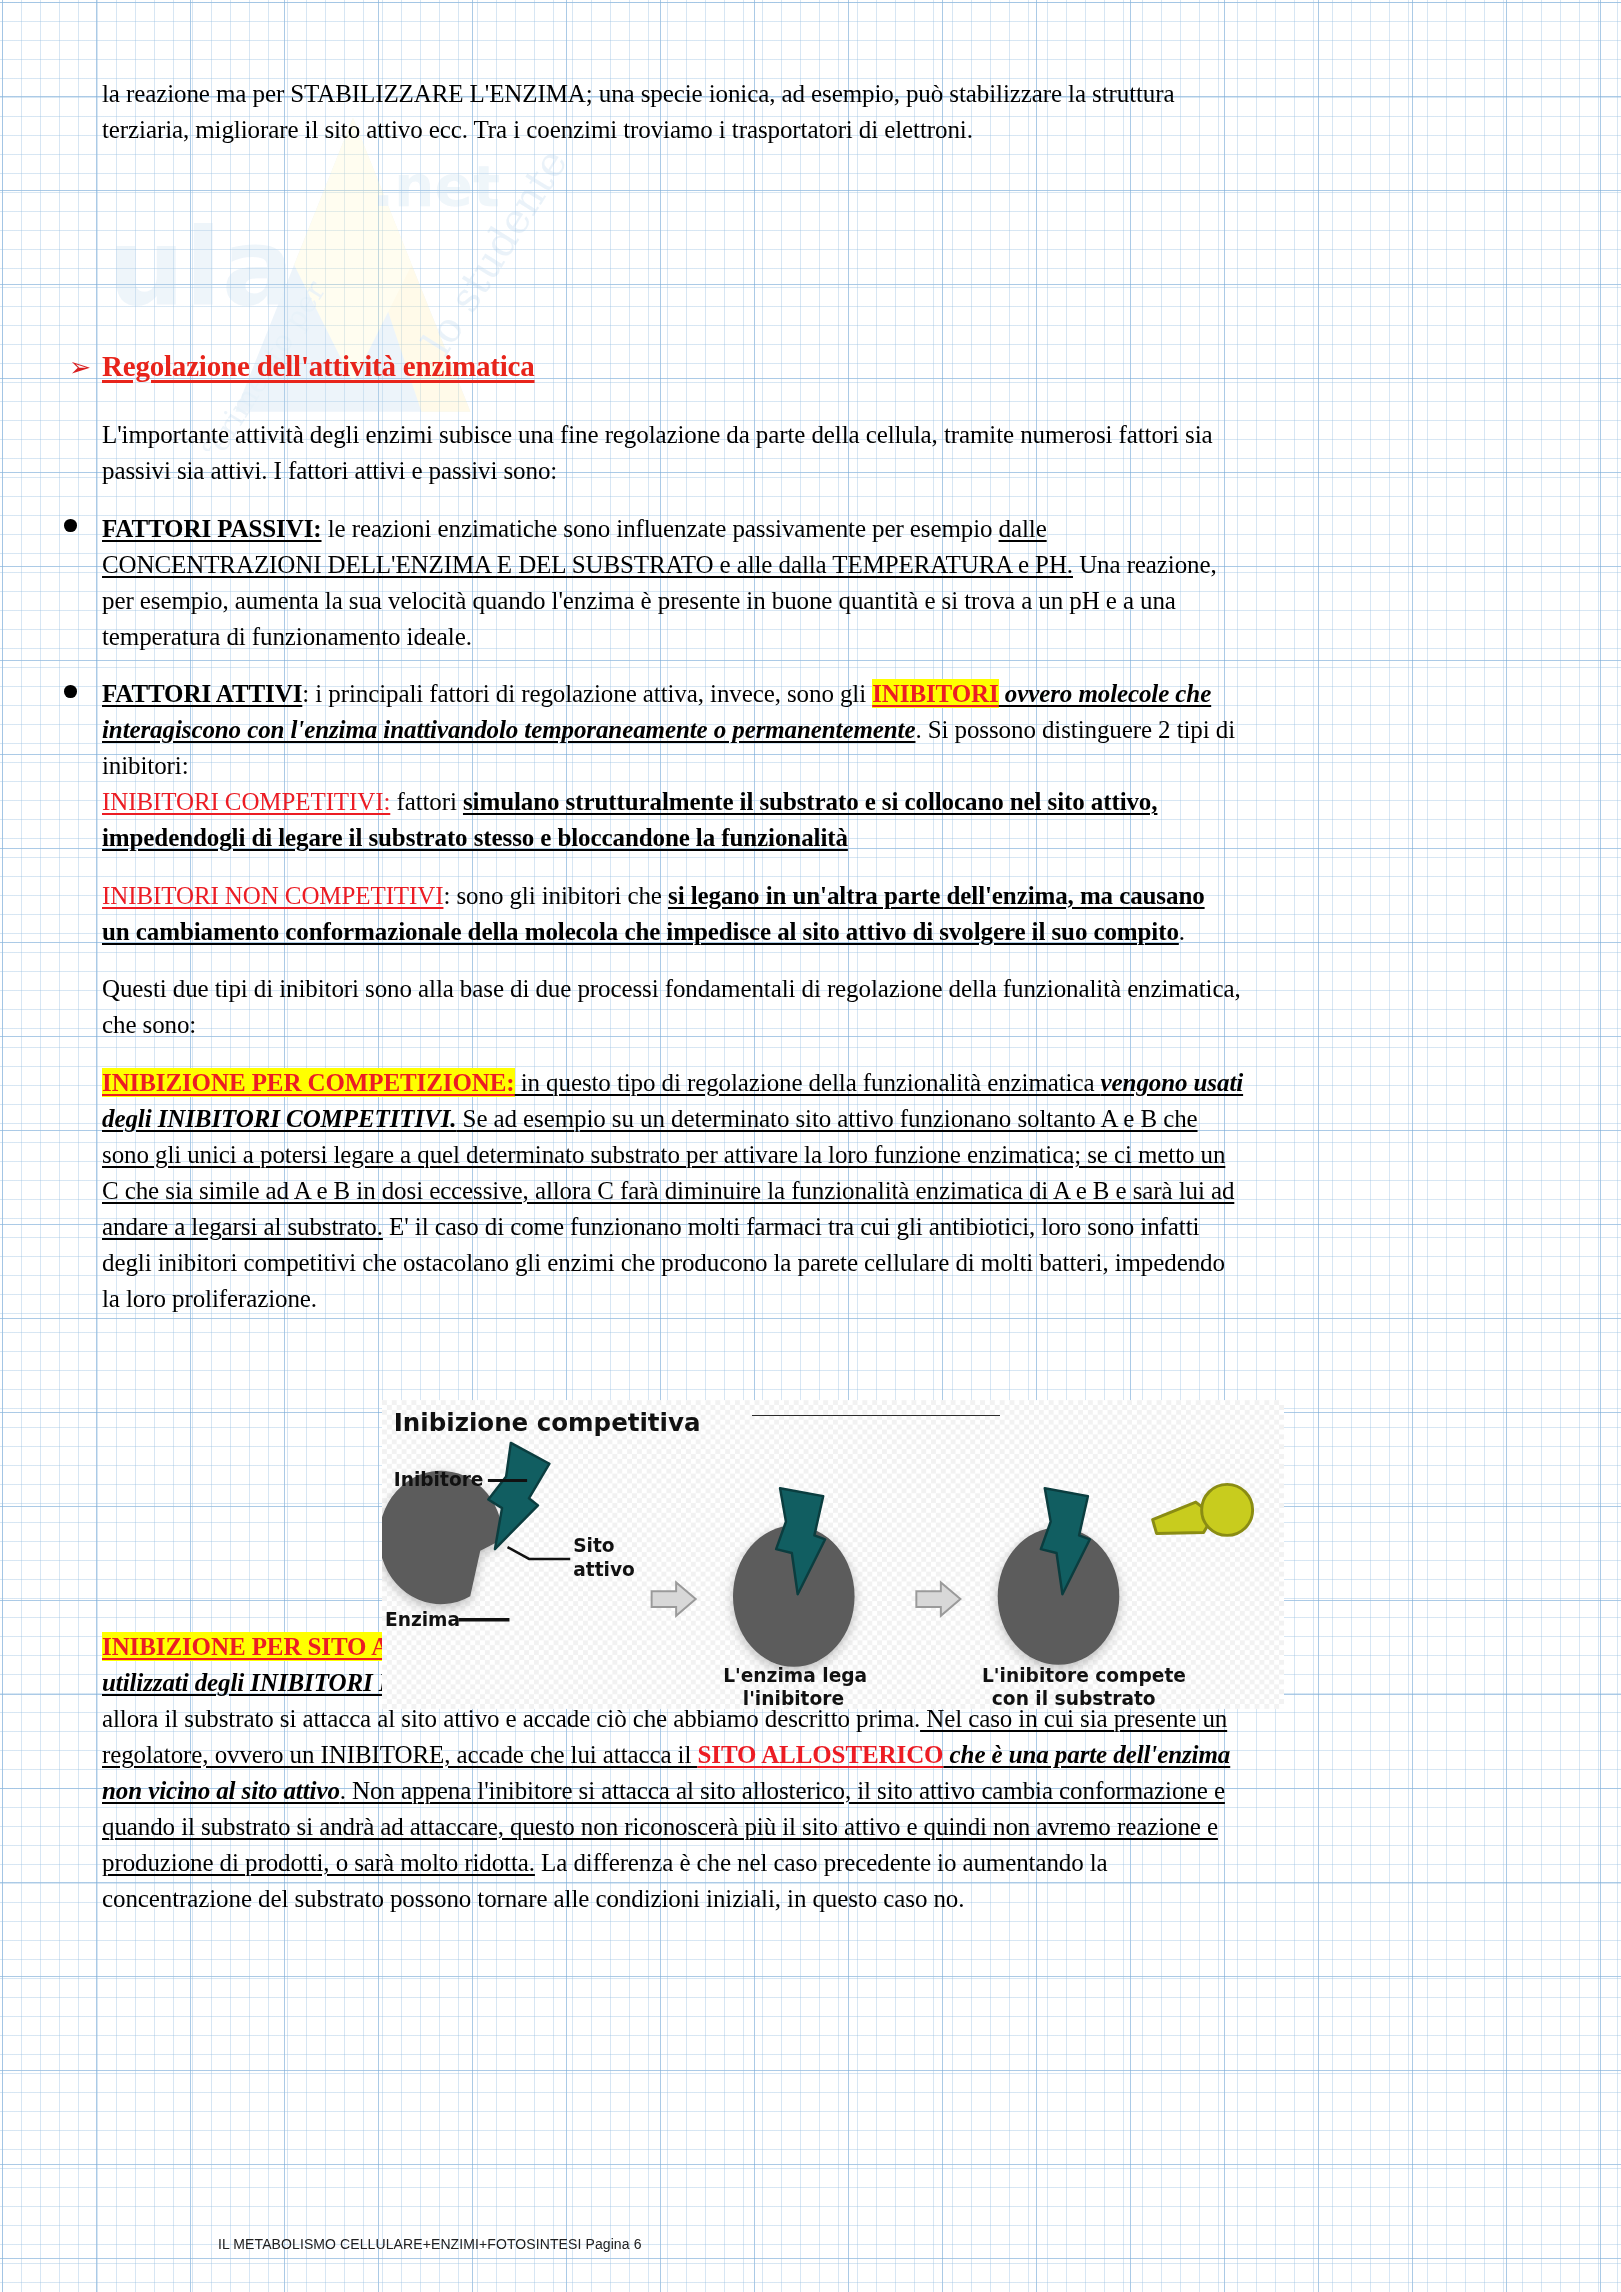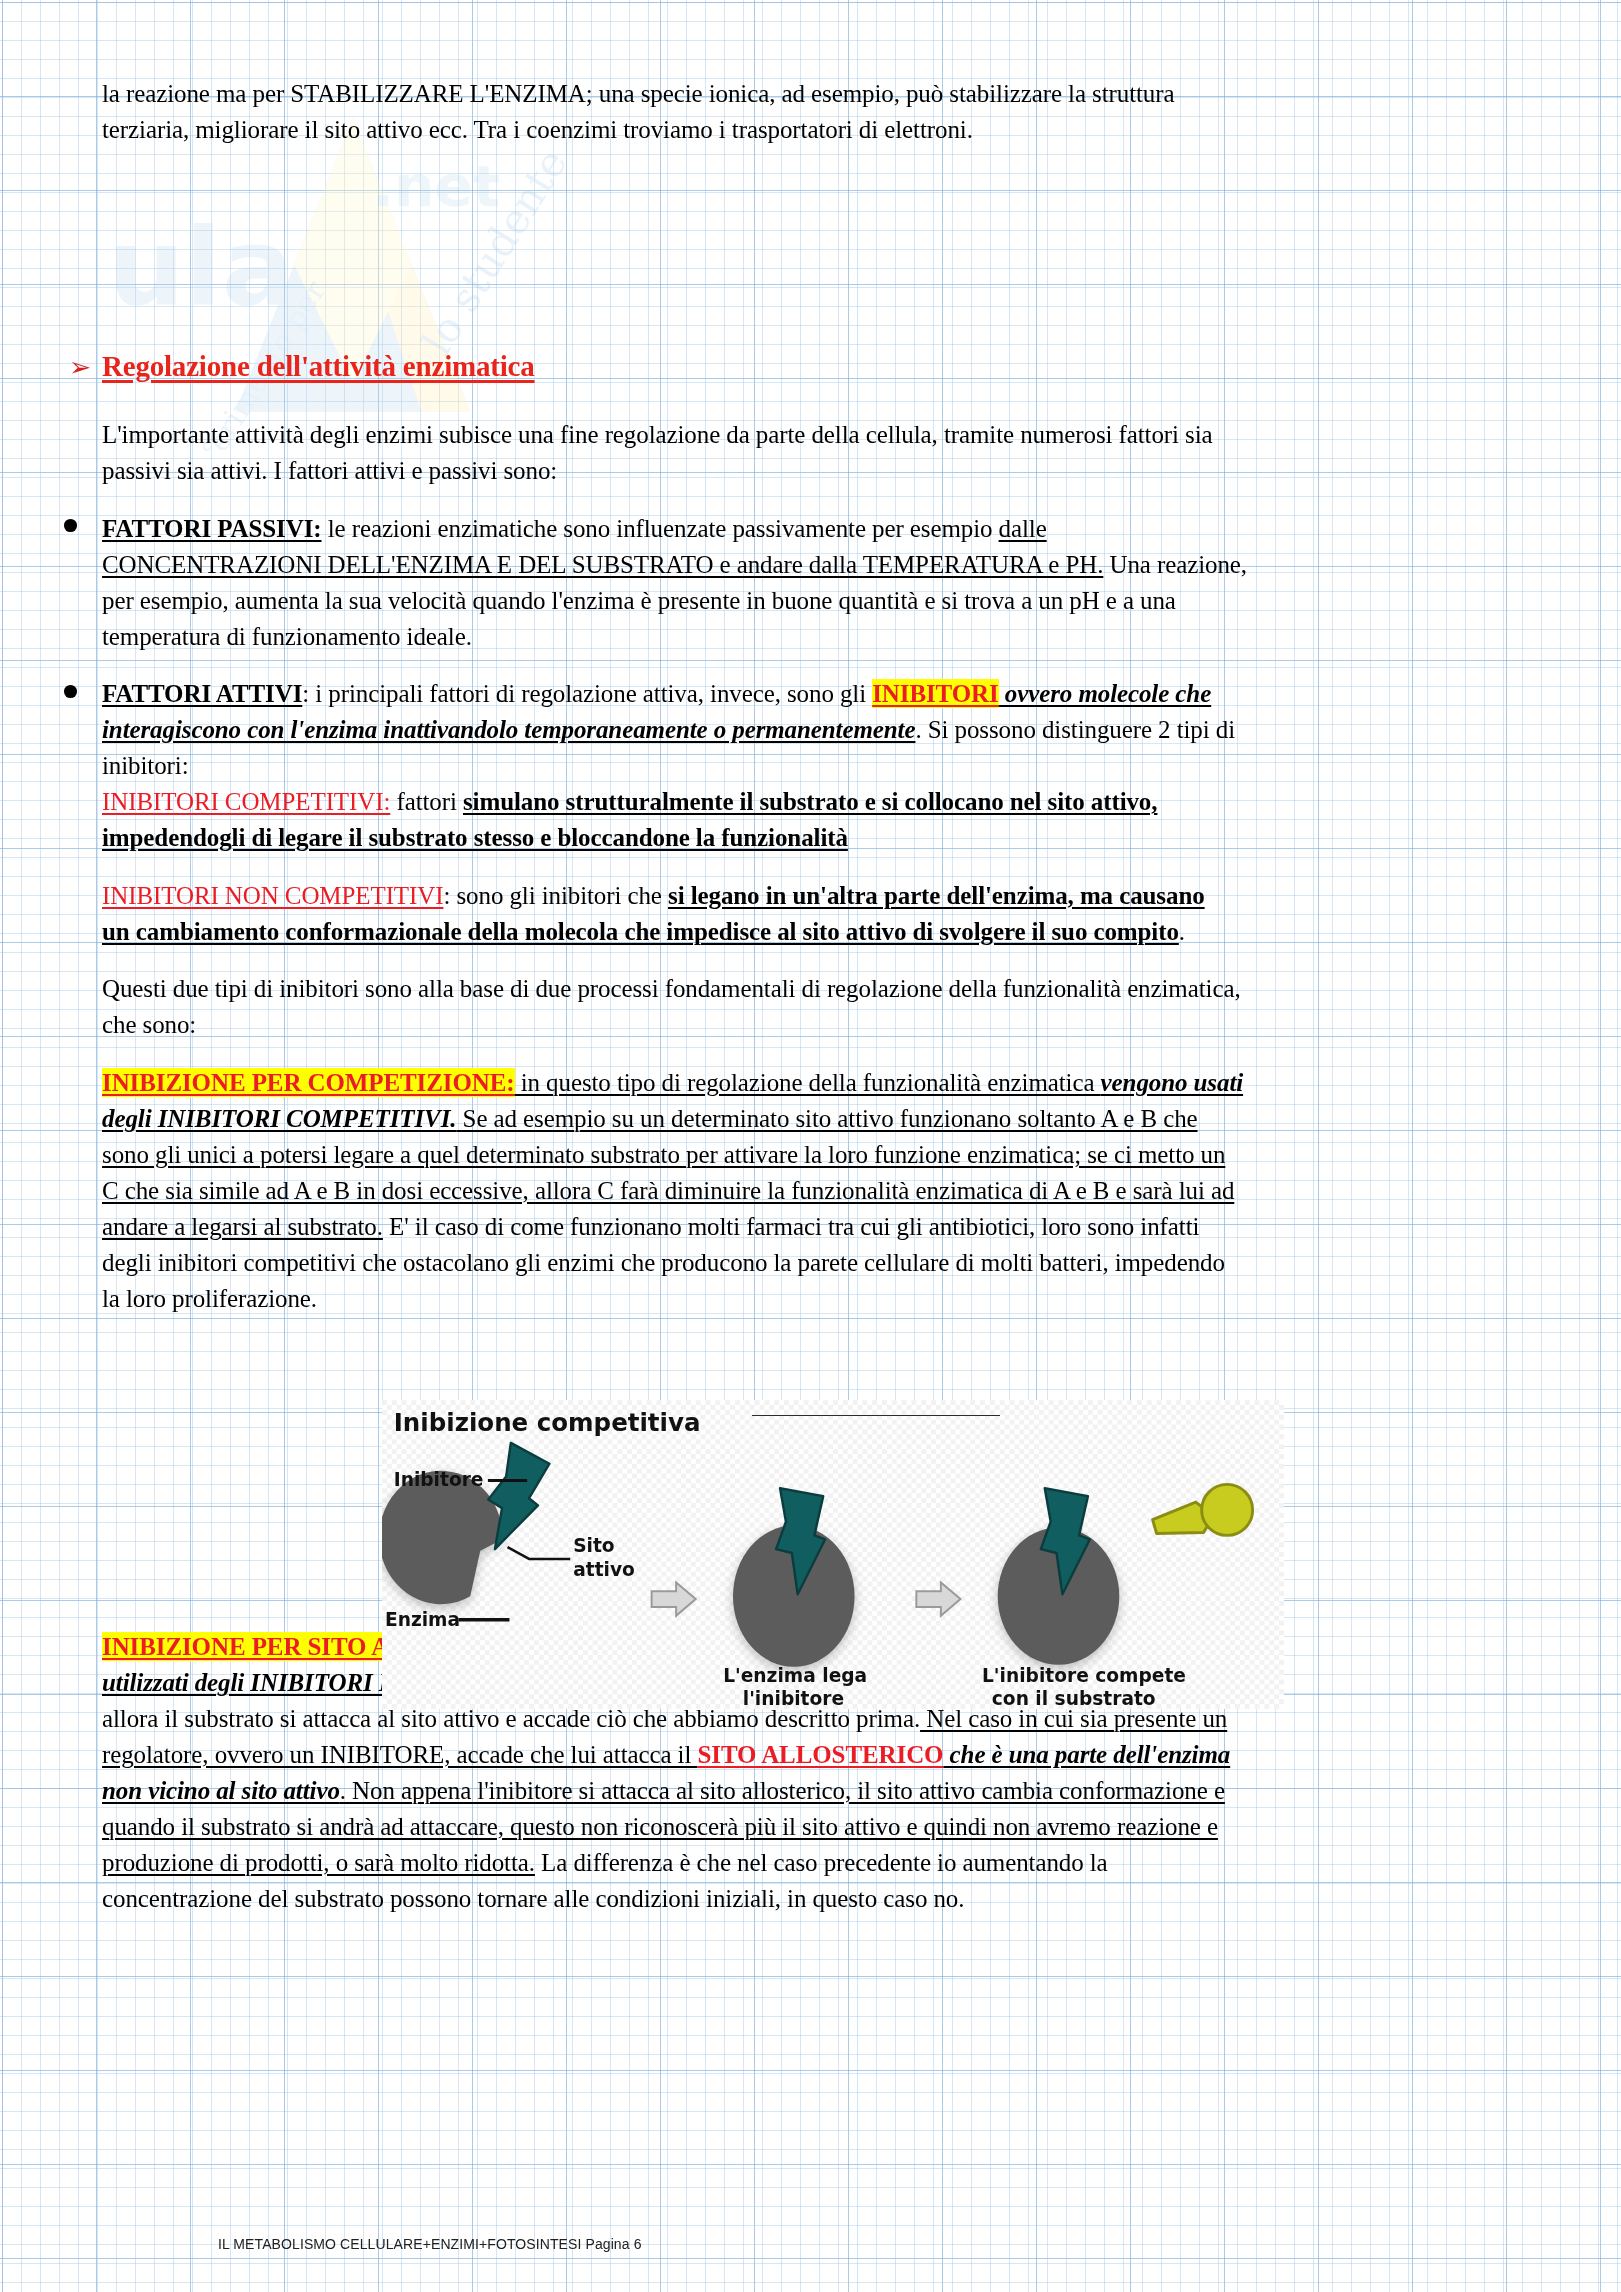--- a/index.html
+++ b/index.html
@@ -208,21 +208,21 @@
     <div>
       <p class="line">L'importante attività degli enzimi subisce una fine regolazione da parte della cellula, tramite numerosi fattori sia</p>
       <p class="line">passivi sia attivi. I fattori attivi e passivi sono:</p>
     </div>
 
     <div class="spacer-sm"></div>
 
     <div class="bullet-block">
       <span class="dot-bullet"></span>
       <p class="line"><span class="bu">FATTORI PASSIVI:</span><span> le reazioni enzimatiche sono influenzate passivamente per esempio </span><span class="u">dalle</span></p>
-      <p class="line"><span class="u">CONCENTRAZIONI DELL'ENZIMA E DEL SUBSTRATO e andare dalla TEMPERATURA e PH.</span><span> Una reazione,</span></p>
+      <p class="line"><span class="u">CONCENTRAZIONI DELL'ENZIMA E DEL SUBSTRATO e alle dalla TEMPERATURA e PH.</span><span> Una reazione,</span></p>
       <p class="line">per esempio, aumenta la sua velocità quando l'enzima è presente in buone quantità e si trova a un pH e a una</p>
       <p class="line">temperatura di funzionamento ideale.</p>
     </div>
 
     <div class="spacer-sm"></div>
 
     <div class="bullet-block">
       <span class="dot-bullet"></span>
       <p class="line"><span class="bu">FATTORI ATTIVI</span><span>: i principali fattori di regolazione attiva, invece, sono gli </span><span class="hl">INIBITORI</span><span class="ibu"> ovvero molecole che</span></p>
       <p class="line"><span class="ibu">interagiscono con l'enzima inattivandolo temporaneamente o permanentemente</span><span>. Si possono distinguere 2 tipi di</span></p>

